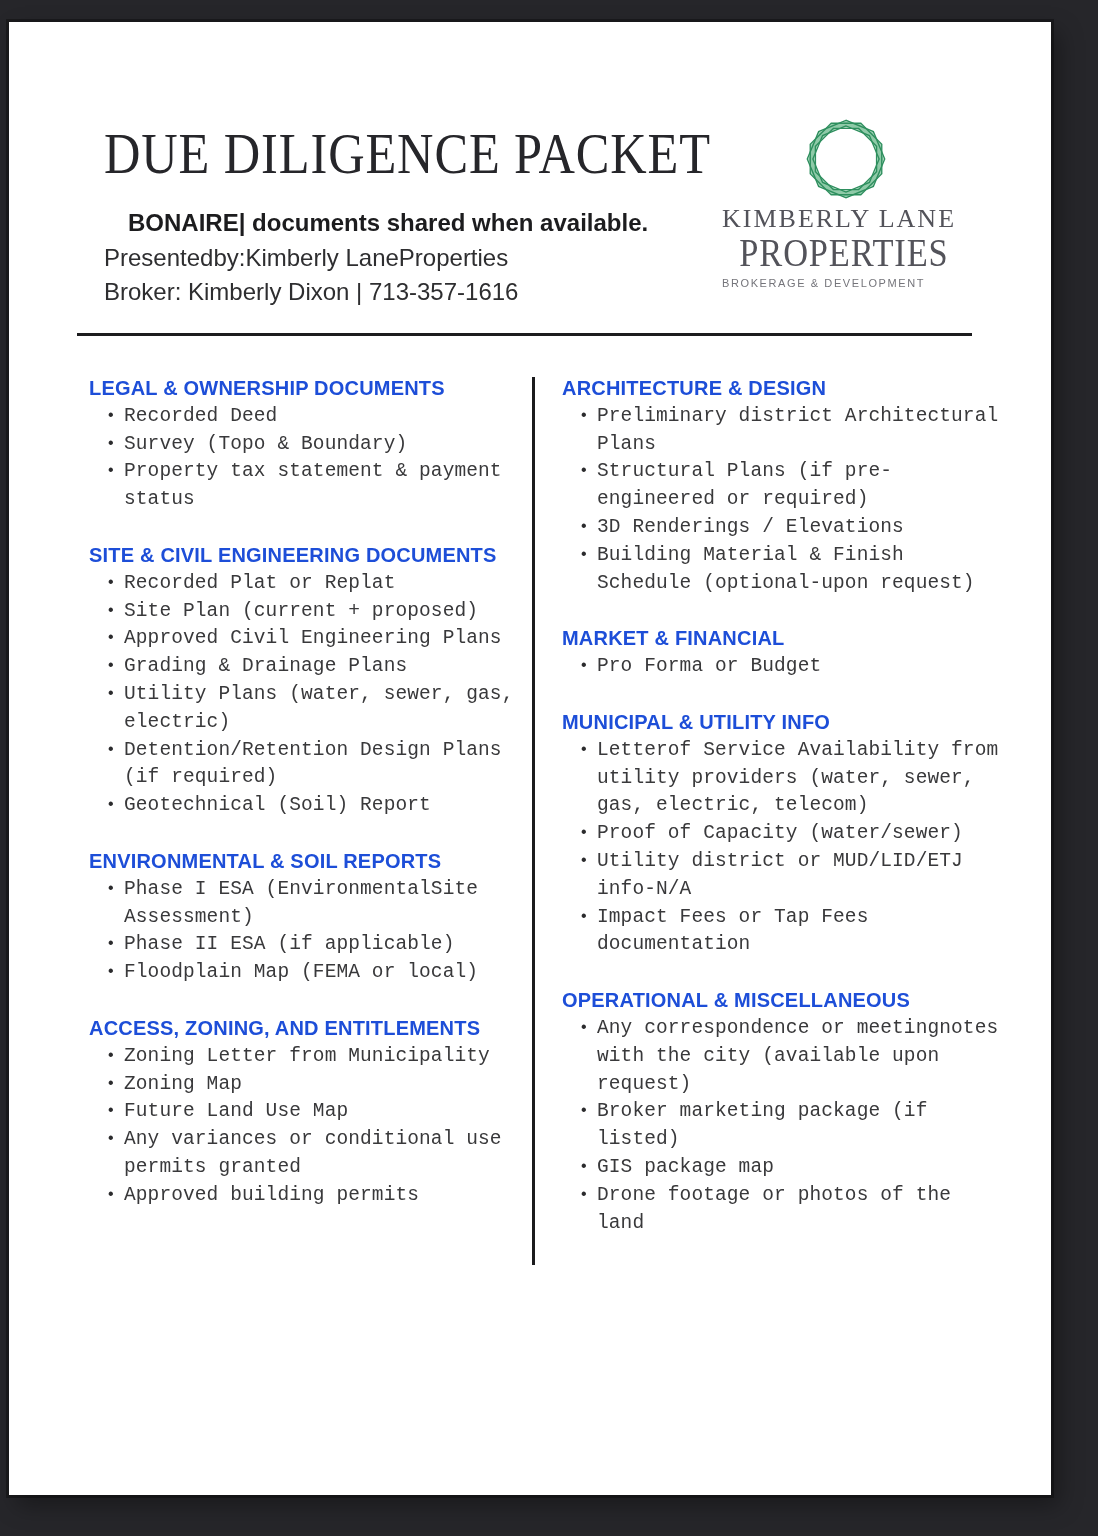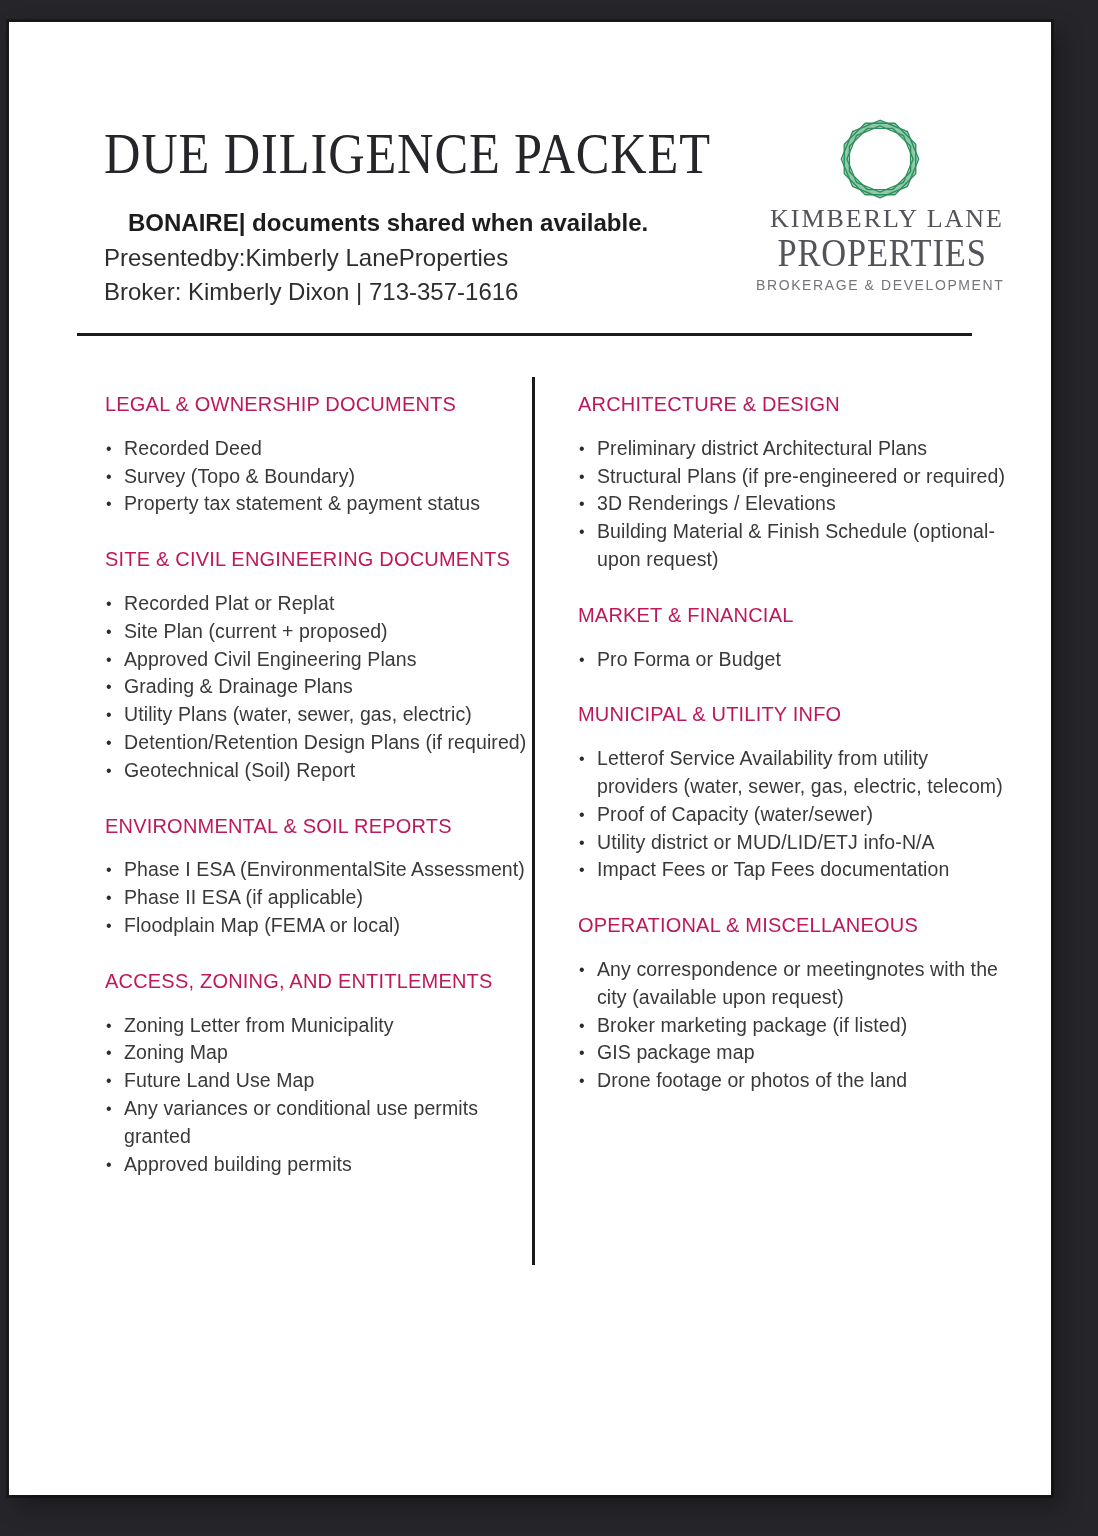--- a/index.html
+++ b/index.html
@@ -28,63 +28,64 @@
   .intro {
     position:absolute; left:95px; top:184px;
     font-size:24px; line-height:34.5px; color:#2e2e30;
     width:600px;
   }
   .intro .bold-line { font-weight:bold; color:#1c1c1e;margin-left:24px; }
 
   
   .logo {
     position:absolute; left:713px; top:94px; width:248px;
-    text-align:right; color:#54545b;margin-left:34px;
+    text-align:left; color:#54545b;
   }
   .logo .emblem { width:86px; height:86px; margin:0 auto; display:block; }
   .logo .brand1 {
     font-family:"Liberation Serif", serif;
     font-size:26px; letter-spacing:2px; white-space:nowrap;
     margin-top:2px; color:#53535a;
   }
   .logo .brand2 {
     font-family:"Liberation Serif", serif;
     font-size:40px; letter-spacing:1px; white-space:nowrap;
     line-height:38px; color:#53535a;
     transform:scaleX(0.86); transform-origin:center top;
   }
   .logo .tagline {
-    font-size:14px; letter-spacing:1.6px; color:#74747a;
+    font-size:11px; letter-spacing:1.6px; color:#74747a;
     margin-top:5px; white-space:nowrap;
   }
 
   .header-rule {
     position:absolute; left:68px; top:311px;
     width:895px; height:3px; background:#1c1c1e;
   }
 
   
   .columns {
     position:absolute; left:80px; top:353px; right:30px;
     display:flex; align-items:flex-start;
   }
   .col-left  { width:443px; flex:none; }
   .col-divider { width:3px; flex:none; background:#1b1b1d; height:888px; margin-top:2px; }
   .col-right { flex:none; width:445px; padding-left:27px; }
 
   .doc-section + .doc-section { margin-top:28px; }
   .sec-heading {
-    margin:16px; font-size:20px; font-weight:normal; color:#be185d;
+    margin:0; font-size:20px; font-weight:bold; color:#1d4ed8;
     line-height:27.8px; letter-spacing:0.2px;
   }
   .sec-list { margin:0; padding:0; list-style:none; }
   .sec-item {
     position:relative; padding-left:35px;
     font-size:19.5px; line-height:27.8px; color:#39393b;
     letter-spacing:0.1px;
+    font-family:Liberation Mono, monospace;
   }
   .sec-item::before {
     content:"\2022";
     position:absolute; left:17px; top:0px;
     font-size:16px; color:#2b2b2d;
   }
 </style>
 </head>
 <body>
 

